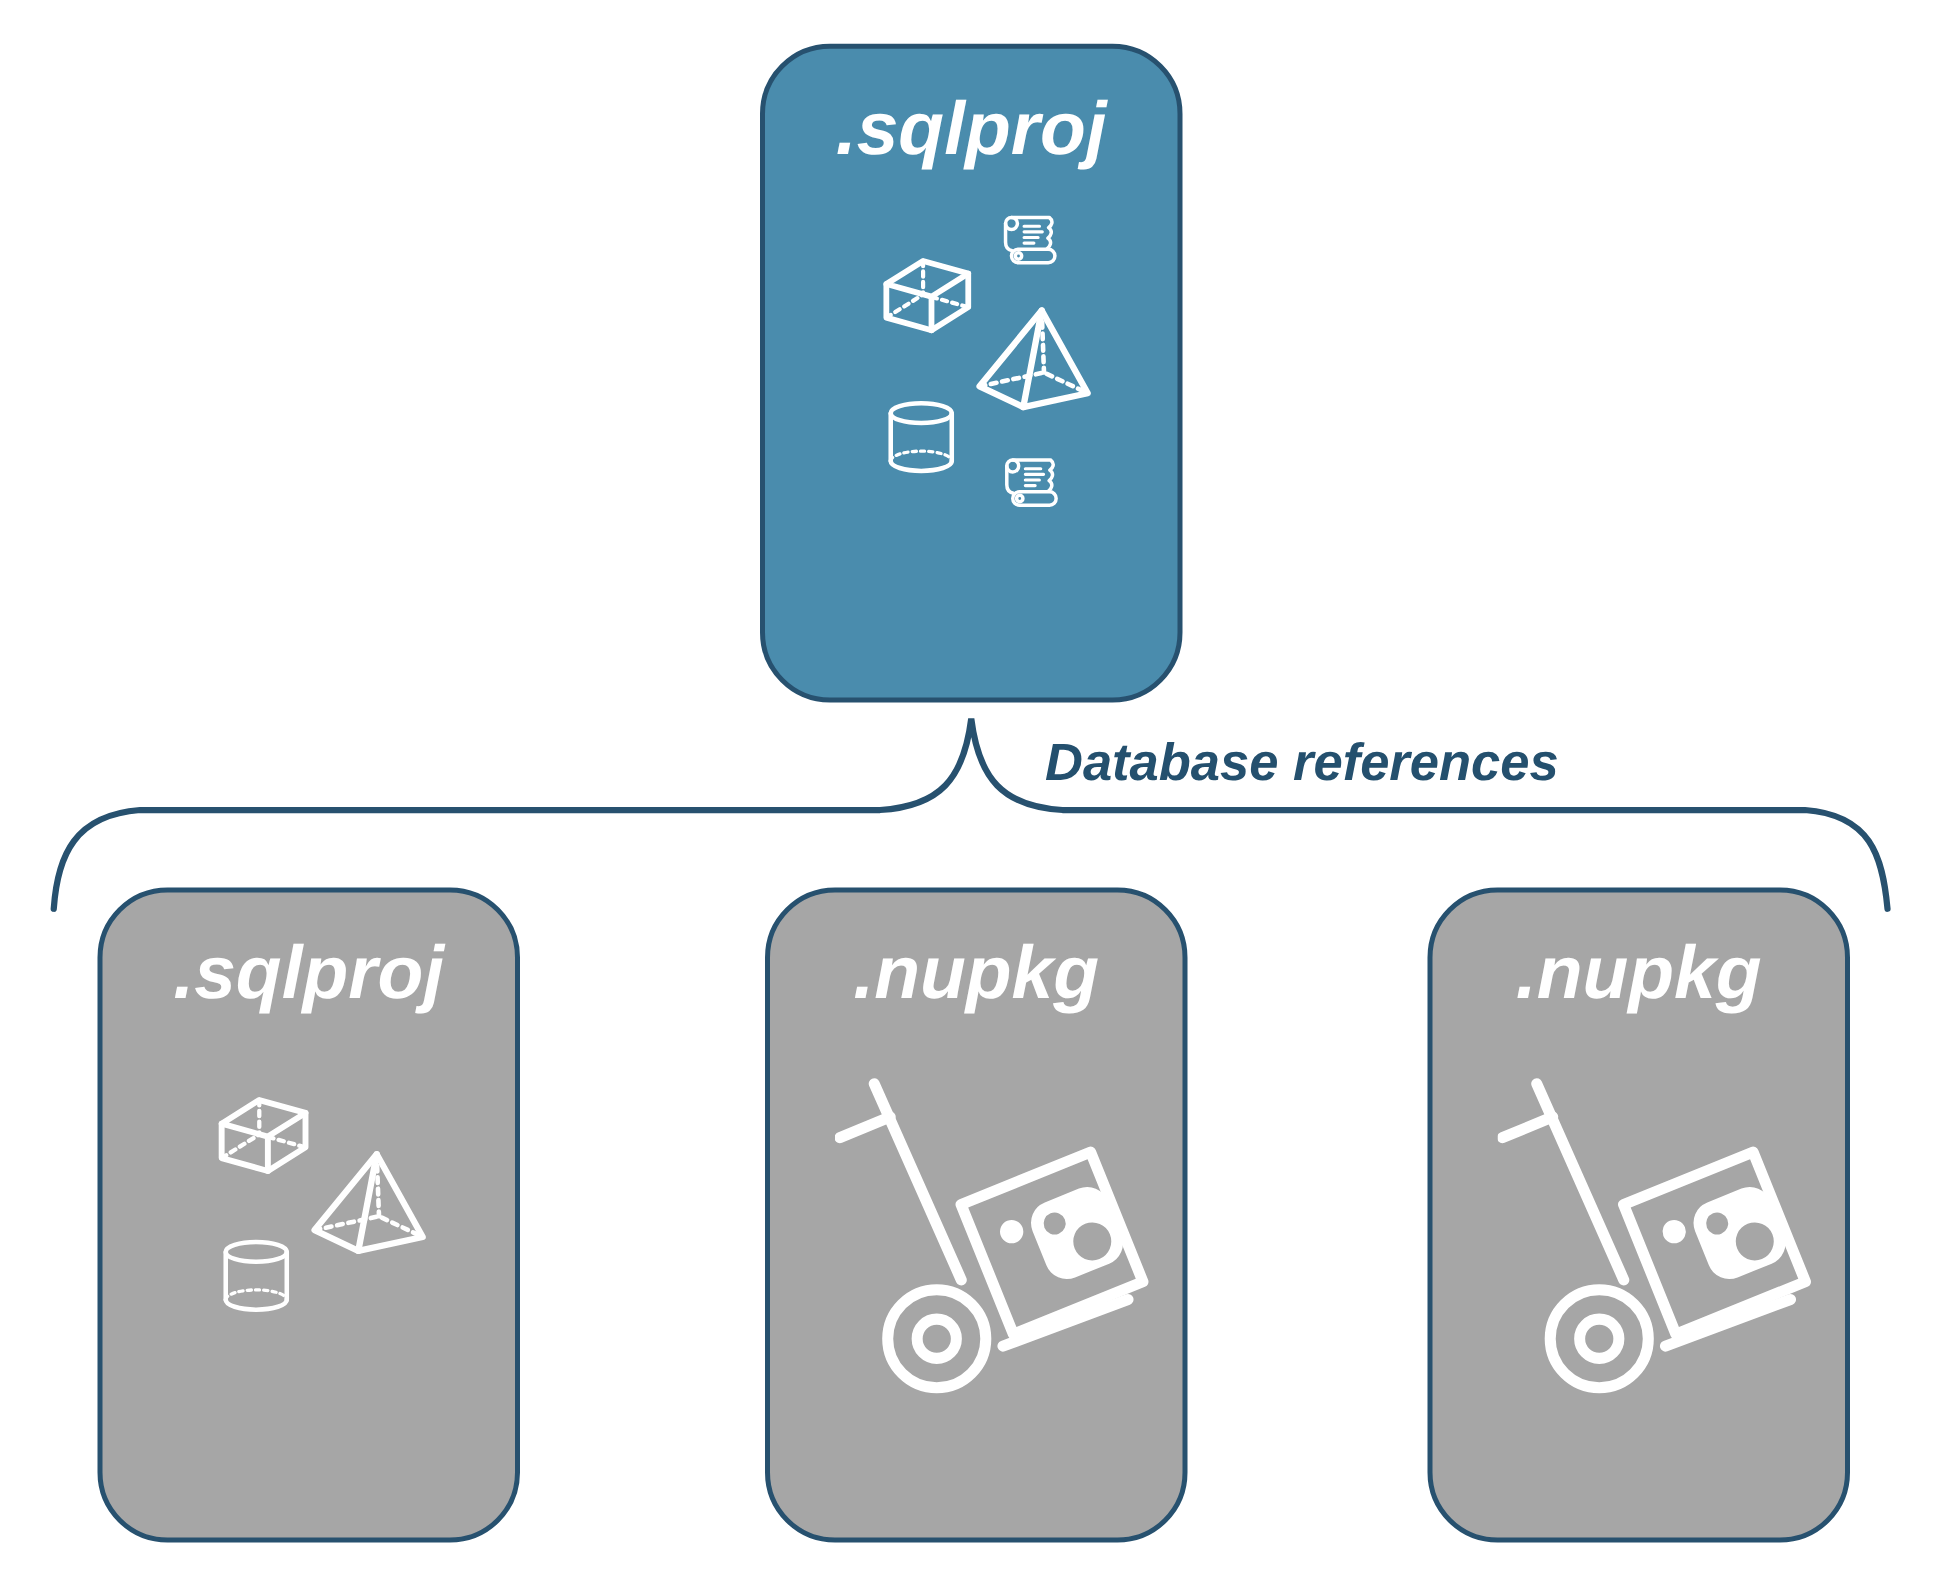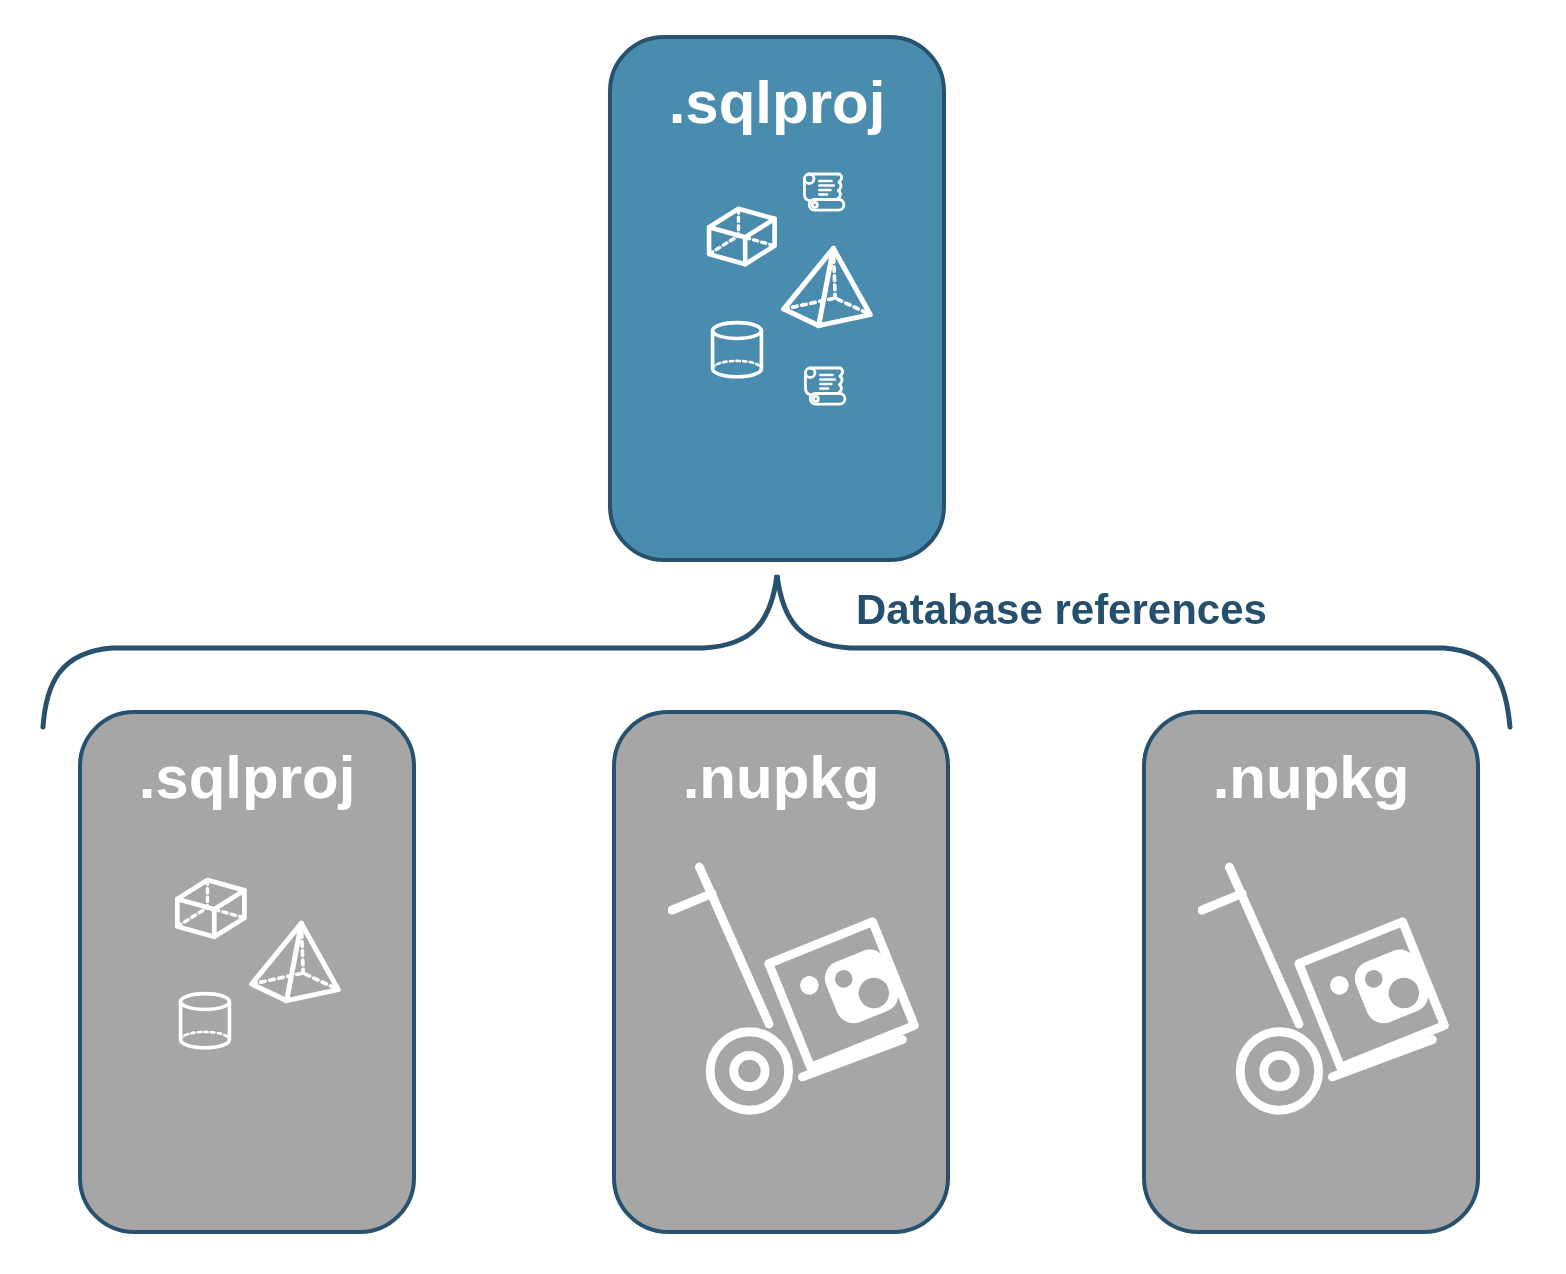--- a/index.html
+++ b/index.html
@@ -3,20 +3,21 @@
 <meta charset="utf-8">
 <style>
   html, body { margin: 0; padding: 0; background: #ffffff; }
   #canvas {
     position: relative;
     width: 1566px;
     height: 1274px;
     background: #ffffff;
     overflow: hidden;
     font-family: "Liberation Sans", sans-serif;
+    font-style: italic;
   }
   .card {
     position: absolute;
     box-sizing: border-box;
     border: 4px solid #27516f;
     border-radius: 56px;
   }
   .card--teal { background: #4a8cad; }
   .card--gray { background: #a6a6a6; }
   .card-title {
@@ -31,21 +32,21 @@
   }
   .icon { position: absolute; display: block; }
   #brace-layer {
     position: absolute;
     left: 0; top: 0;
     width: 1566px; height: 1274px;
     pointer-events: none;
   }
   #connector-label {
     position: absolute;
-    left: 856px;
+    left: 836px;
     top: 586px;
     font-size: 42px;
     font-weight: 700;
     color: #24506e;
     white-space: nowrap;
   }
 </style>
 </head>
 <body>
 

